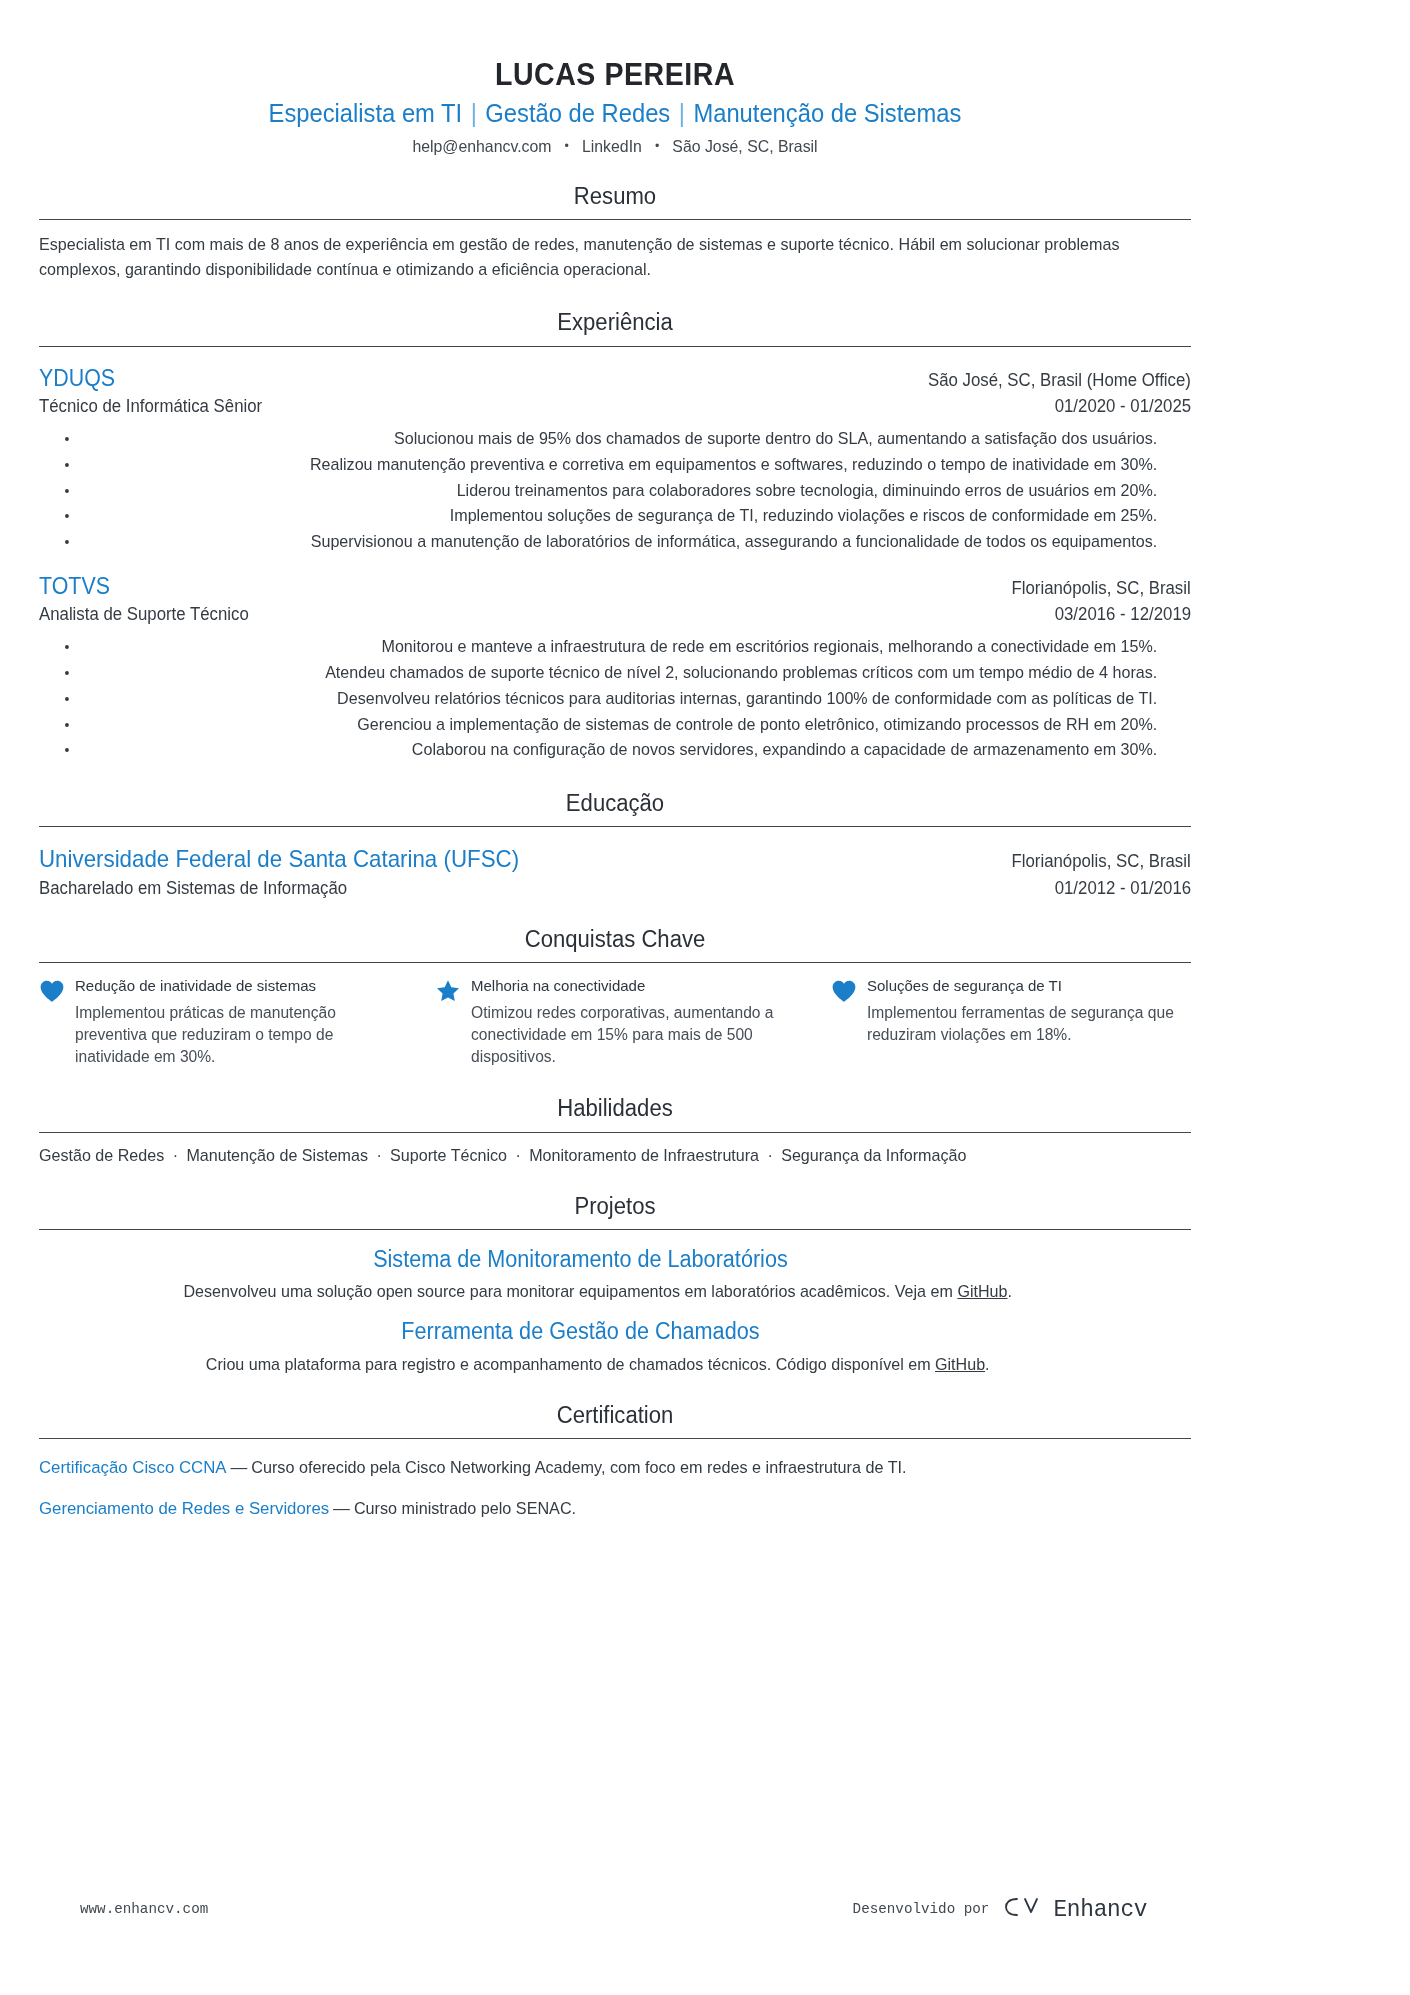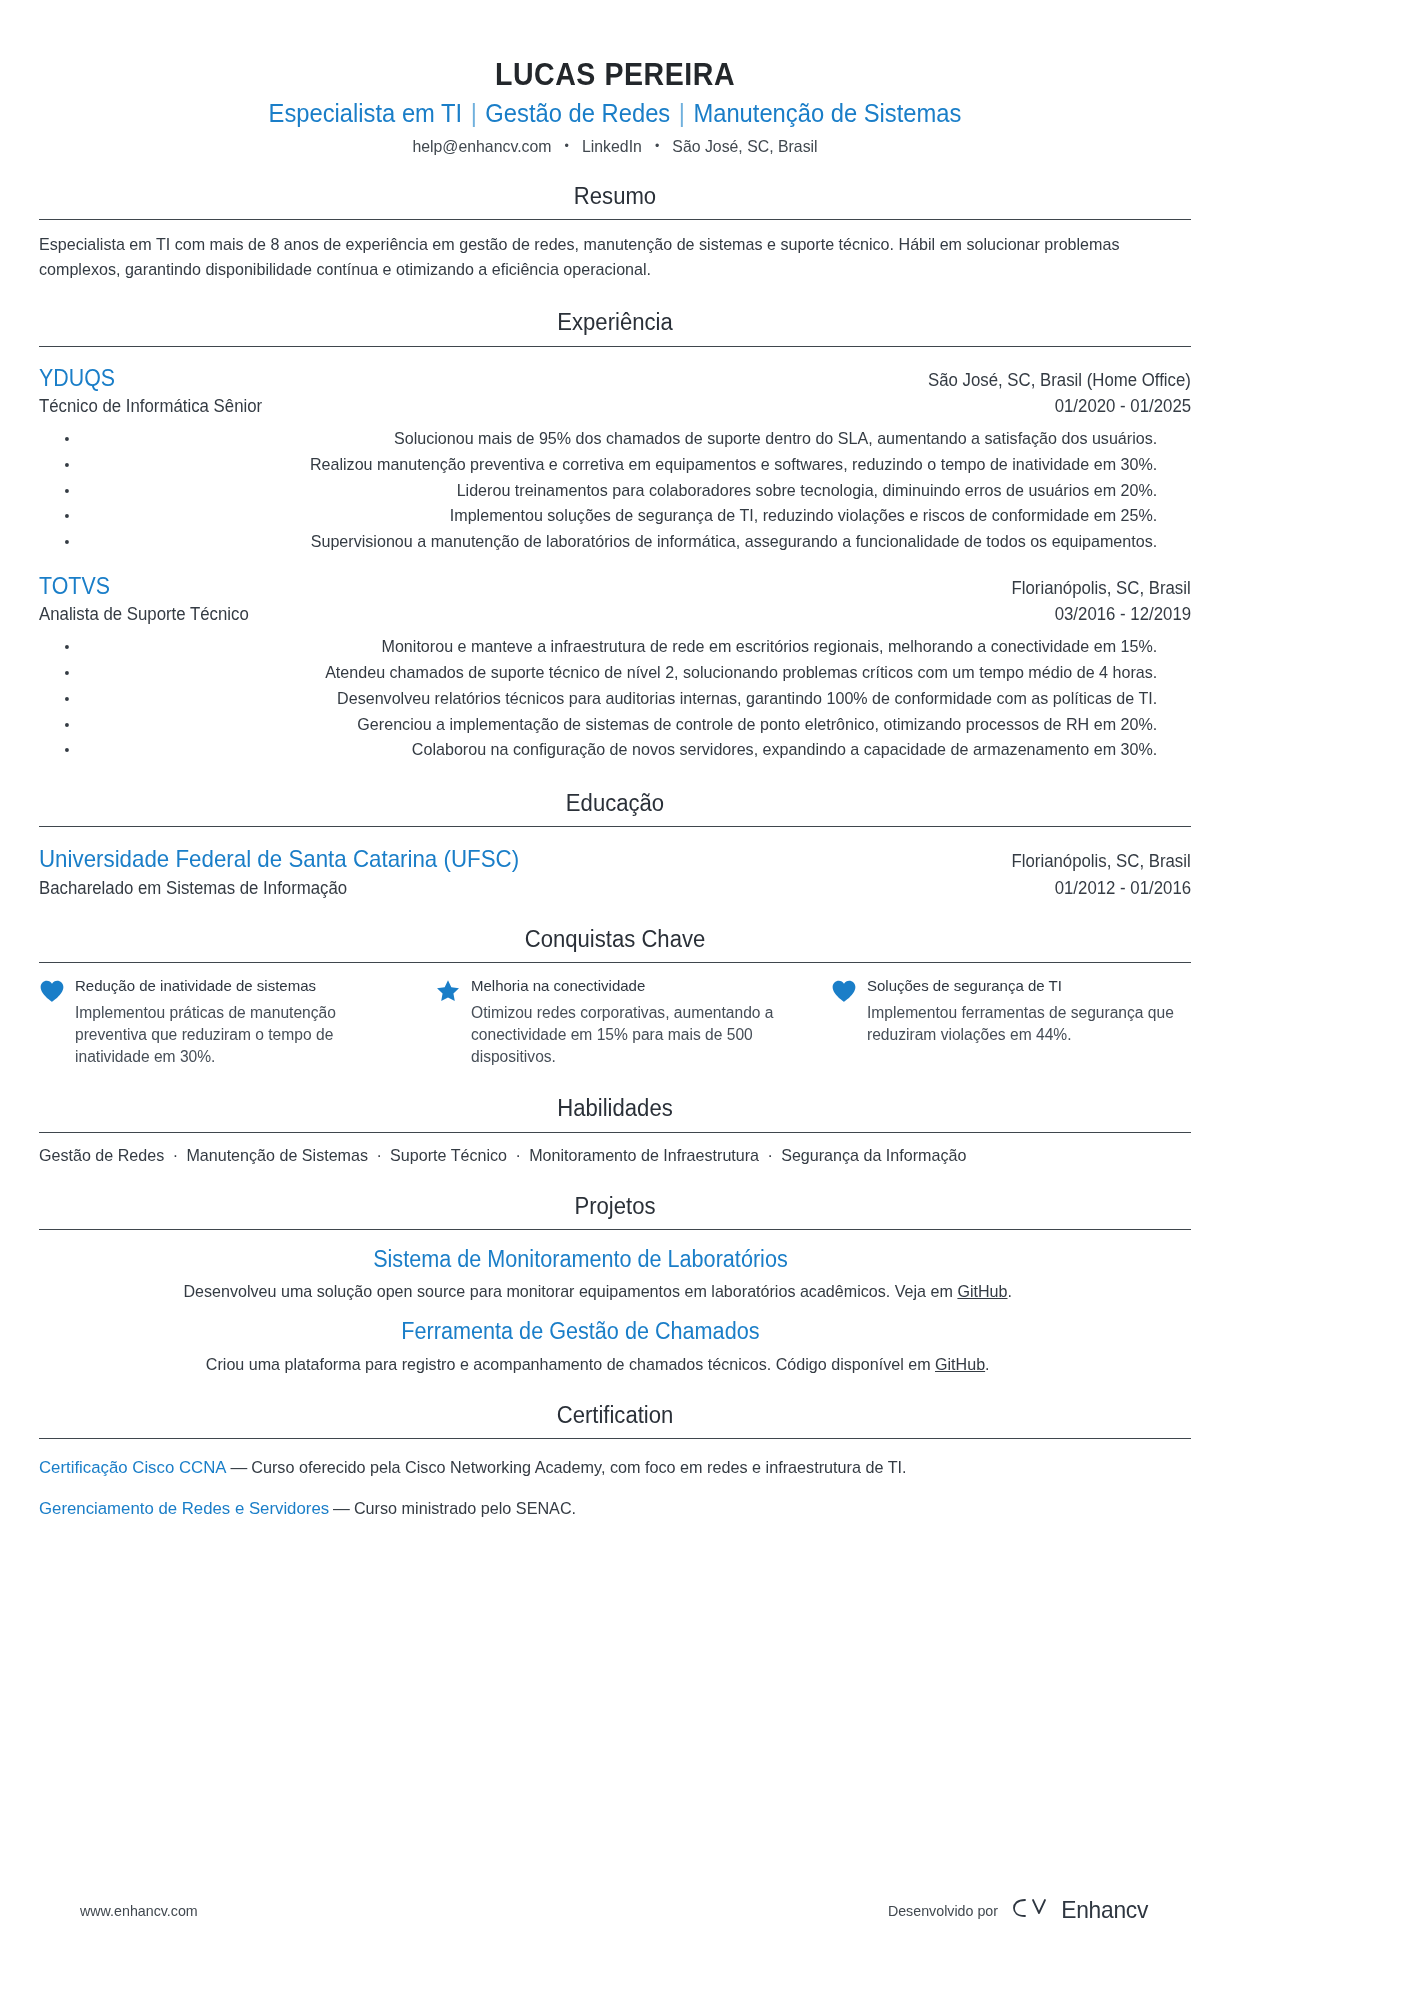--- a/index.html
+++ b/index.html
@@ -198,20 +198,21 @@
 
   
   .footer {
     position: absolute;
     left: 80px;
     right: 80px;
     bottom: 70px;
     display: flex;
     justify-content: space-between;
     align-items: center;
+    font-family: Liberation Mono, monospace;
   }
   .footer-url { font-size: 15px; color: #41484f; transform: scaleX(0.95); transform-origin: left center; }
   .footer-right { display: flex; align-items: center; gap: 10px; }
   .footer-by { font-size: 15px; color: #41484f; transform: scaleX(0.95); }
   .brand-name {
     font-size: 24px;
     color: #2e3640;
     letter-spacing: -0.3px;
     transform: scaleX(0.95);
   }
@@ -331,21 +332,21 @@
       </div>
 
       <div class="ach">
         <span class="ach-icon">
           <svg width="26" height="24" viewBox="0 0 24 22">
               <path d="M12 21C12 21 1.5 14.3 1.5 7.4 1.5 3.9 4.2 1.5 7.2 1.5c2 0 3.8 1.1 4.8 2.8 1-1.7 2.8-2.8 4.8-2.8 3 0 5.7 2.4 5.7 5.9C22.5 14.3 12 21 12 21z" fill="#1a7ec8"></path>
             </svg>
         </span>
         <div>
           <div class="ach-title">Soluções de segurança de TI</div>
-          <div class="ach-desc">Implementou ferramentas de segurança que reduziram violações em 44%.</div>
+          <div class="ach-desc">Implementou ferramentas de segurança que reduziram violações em 18%.</div>
         </div>
       </div>
 
     </div>
   </div>
 
   <div class="section">
     <div class="section-title">Habilidades</div>
     <div class="rule"></div>
     <div class="skills">

